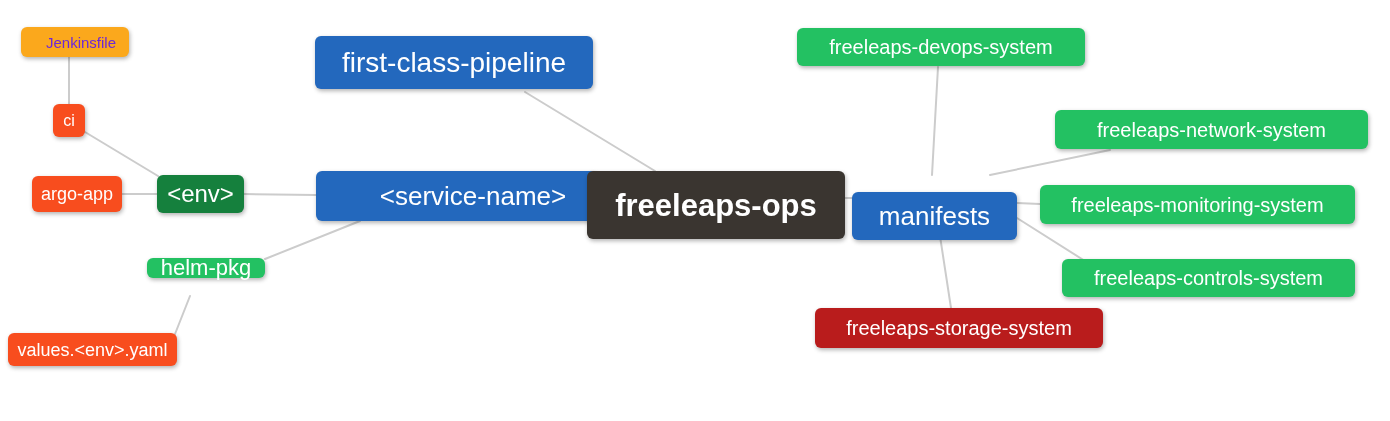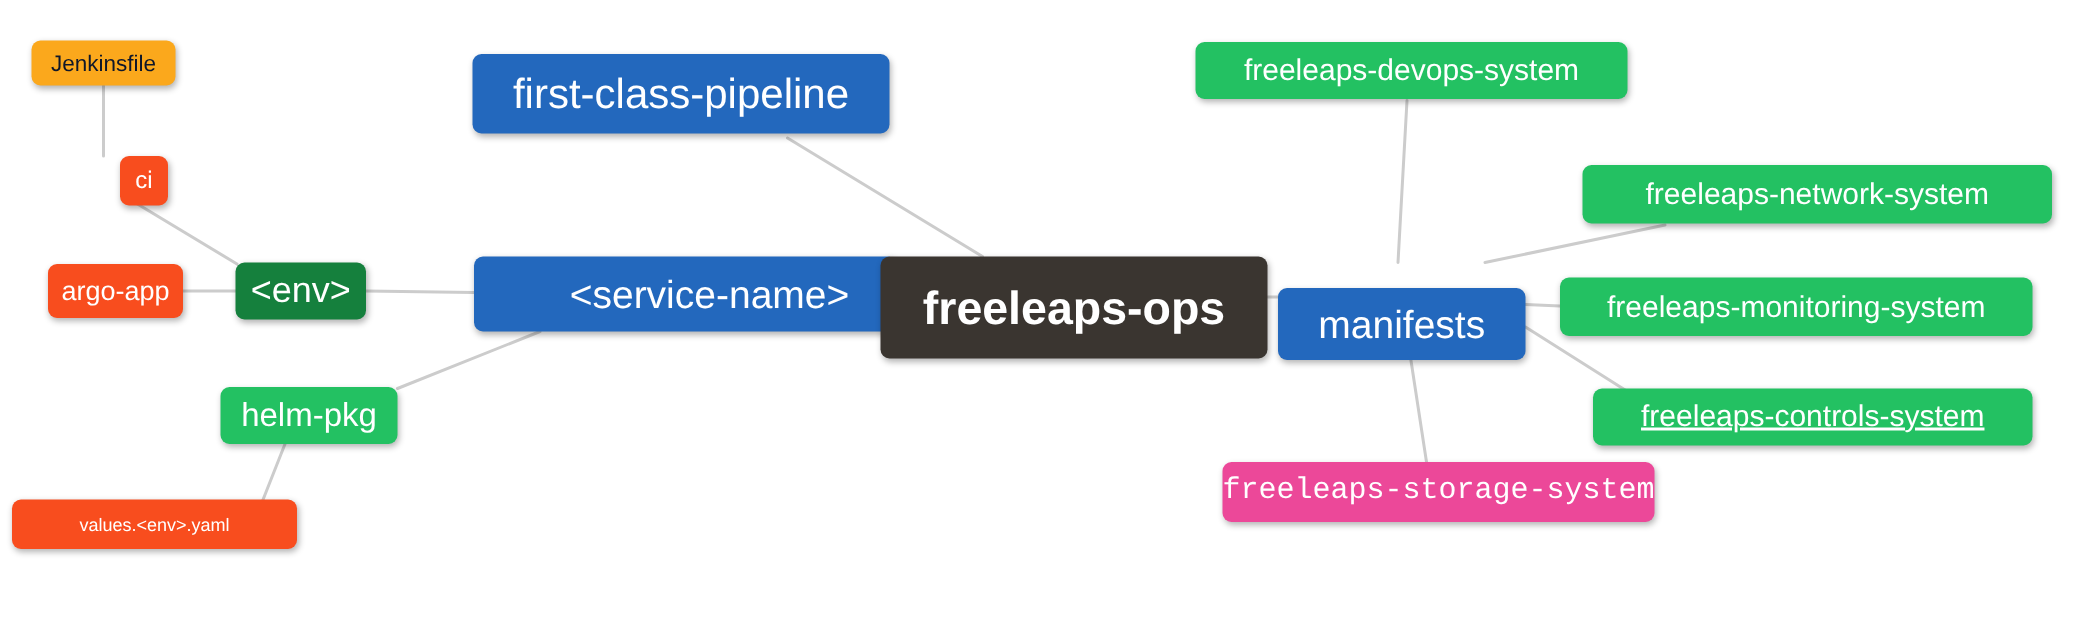--- a/index.html
+++ b/index.html
@@ -49,29 +49,29 @@
       <line x1="566" y1="196" x2="587" y2="199" stroke="#cccccc" stroke-width="2" stroke-linecap="round"></line>
       <line x1="525" y1="92" x2="655" y2="171" stroke="#cccccc" stroke-width="2" stroke-linecap="round"></line>
       <line x1="845" y1="198" x2="852" y2="198" stroke="#cccccc" stroke-width="2" stroke-linecap="round"></line>
       <line x1="932" y1="175" x2="938" y2="67" stroke="#cccccc" stroke-width="2" stroke-linecap="round"></line>
       <line x1="990" y1="175" x2="1110" y2="150" stroke="#cccccc" stroke-width="2" stroke-linecap="round"></line>
       <line x1="1017" y1="203" x2="1040" y2="204" stroke="#cccccc" stroke-width="2" stroke-linecap="round"></line>
       <line x1="1017" y1="218" x2="1085" y2="261" stroke="#cccccc" stroke-width="2" stroke-linecap="round"></line>
       <line x1="938" y1="223" x2="951" y2="308" stroke="#cccccc" stroke-width="2" stroke-linecap="round"></line>
     </svg>
   <div id="node-layer">
-      <div class="node" style="left: 21px; top: 27px; width: 96px; height: 30px; font-size: 15px; background: rgb(251, 168, 28); color: #0f172a;">Jenkinsfile</div>
-      <div class="node" style="left: 53px; top: 104px; width: 32px; height: 33px; font-size: 16px; background: rgb(248, 77, 30); color: rgb(255, 255, 255); margin-left: 27px;">ci</div>
+      <div class="node" style="left: 21px; top: 27px; width: 96px; height: 30px; font-size: 15px; background: rgb(251, 168, 28); color: #6d28d9; padding-left: 12px;">Jenkinsfile</div>
+      <div class="node" style="left: 53px; top: 104px; width: 32px; height: 33px; font-size: 16px; background: rgb(248, 77, 30); color: rgb(255, 255, 255);">ci</div>
       <div class="node" style="left: 32px; top: 176px; width: 90px; height: 36px; font-size: 18px; background: rgb(248, 77, 30); color: rgb(255, 255, 255);">argo-app</div>
       <div class="node" style="left: 157px; top: 175px; width: 87px; height: 38px; font-size: 24px; background: #15803d; color: rgb(255, 255, 255);">&lt;env&gt;</div>
-      <div class="node" style="left: 147px; top: 258px; width: 118px; height: 38px; font-size: 22px; background: rgb(35, 193, 98); color: rgb(255, 255, 255); text-align: center;">helm-pkg</div>
-      <div class="node" style="left: 8px; top: 333px; width: 190px; height: 33px; font-size: 12px; background: rgb(248, 77, 30); color: rgb(255, 255, 255);">values.&lt;env&gt;.yaml</div>
+      <div class="node" style="left: 147px; top: 258px; width: 118px; height: 20px; font-size: 22px; background: rgb(35, 193, 98); color: rgb(255, 255, 255); text-align: center;">helm-pkg</div>
+      <div class="node" style="left: 8px; top: 333px; width: 169px; height: 33px; font-size: 18px; background: rgb(248, 77, 30); color: rgb(255, 255, 255);">values.&lt;env&gt;.yaml</div>
       <div class="node" style="left: 315px; top: 36px; width: 278px; height: 53px; font-size: 28px; background: rgb(35, 104, 189); color: rgb(255, 255, 255);">first-class-pipeline</div>
       <div class="node" style="left: 316px; top: 171px; width: 250px; height: 50px; font-size: 26px; background: rgb(35, 104, 189); color: rgb(255, 255, 255); padding-left: 32px;">&lt;service-name&gt;</div>
       <div class="node" style="left: 587px; top: 171px; width: 258px; height: 68px; font-size: 31px; background: rgb(58, 53, 48); color: rgb(255, 255, 255); font-weight: bold;">freeleaps-ops</div>
       <div class="node" style="left: 852px; top: 192px; width: 165px; height: 48px; font-size: 26px; background: rgb(35, 104, 189); color: rgb(255, 255, 255);">manifests</div>
       <div class="node" style="left: 797px; top: 28px; width: 288px; height: 38px; font-size: 20px; background: rgb(35, 193, 98); color: rgb(255, 255, 255);">freeleaps-devops-system</div>
       <div class="node" style="left: 1055px; top: 110px; width: 313px; height: 39px; font-size: 20px; background: rgb(35, 193, 98); color: rgb(255, 255, 255);">freeleaps-network-system</div>
       <div class="node" style="left: 1040px; top: 185px; width: 315px; height: 39px; font-size: 20px; background: rgb(35, 193, 98); color: rgb(255, 255, 255);">freeleaps-monitoring-system</div>
-      <div class="node" style="left: 1062px; top: 259px; width: 293px; height: 38px; font-size: 20px; background: rgb(35, 193, 98); color: rgb(255, 255, 255); text-decoration: underline;">freeleaps-controls-system</div>
-      <div class="node" style="left: 815px; top: 308px; width: 288px; height: 40px; font-size: 20px; background: #ec4899; color: rgb(255, 255, 255); font-family: Liberation Mono, monospace;">freeleaps-storage-system</div>
+      <div class="node" style="left: 1062px; top: 259px; width: 293px; height: 38px; font-size: 20px; background: rgb(35, 193, 98); color: rgb(255, 255, 255);">freeleaps-controls-system</div>
+      <div class="node" style="left: 815px; top: 308px; width: 288px; height: 40px; font-size: 20px; background: #b91c1c; color: rgb(255, 255, 255);">freeleaps-storage-system</div>
     </div>
 </div>
 
 </body></html>

